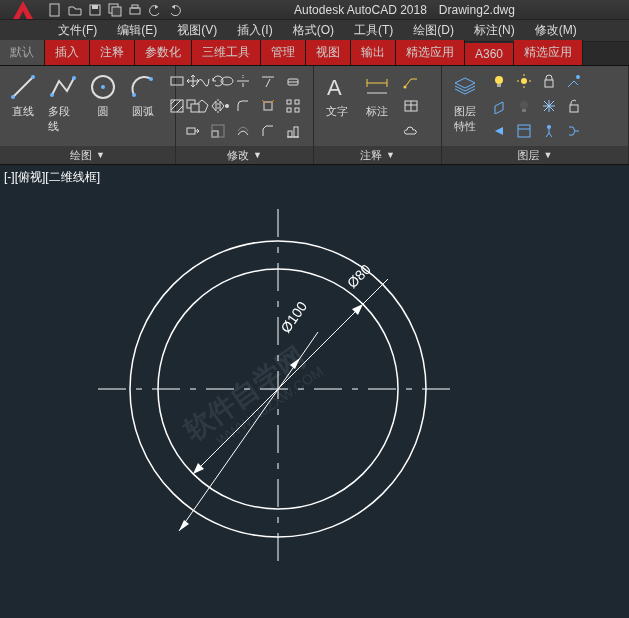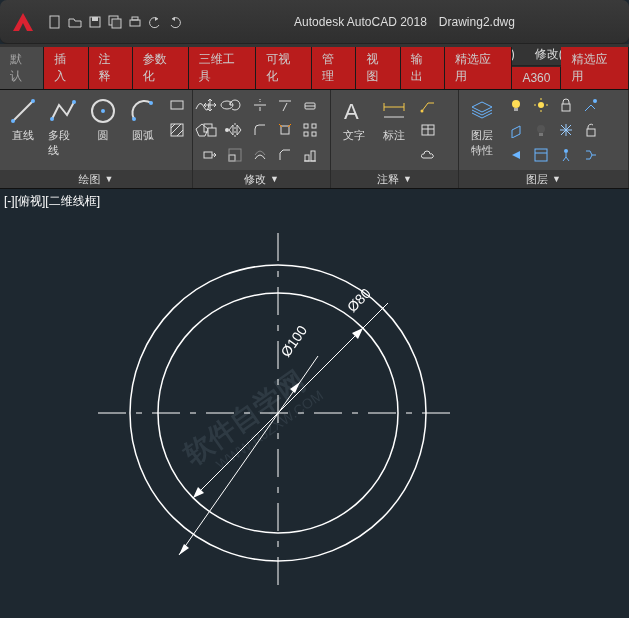--- a/index.html
+++ b/index.html
@@ -1,17 +1,17 @@
 <!DOCTYPE html>
 <html><head>
 <meta charset="utf-8">
 <style>
 * { margin: 0; padding: 0; box-sizing: border-box; font-family: "Microsoft YaHei", SimSun, sans-serif; }
 body { width: 629px; height: 618px; background: #1e2830; overflow: hidden; font-size: 12px; color: #ccc; }
-.titlebar { height: 44px; background: linear-gradient(#3a3a3a,#2f2f2f); display: flex; align-items: center; padding: 0 4px; border-bottom: 1px solid #222; border-radius: 7px; }
+.titlebar { height: 20px; background: linear-gradient(#3a3a3a,#2f2f2f); display: flex; align-items: center; padding: 0 4px; border-bottom: 1px solid #222; }
 .app-logo { width: 38px; height: 28px; display: flex; align-items: center; justify-content: center; }
 .qat { display: flex; gap: 2px; margin-left: 4px; }
 .qat-btn { width: 18px; height: 18px; display: flex; align-items: center; justify-content: center; cursor: pointer; border: 1px solid transparent; }
 .title-text { flex: 1; text-align: center; color: #ddd; font-size: 12px; display: flex; justify-content: center; gap: 12px; }
 .menubar { height: 22px; background: #343434; display: flex; align-items: center; padding-left: 48px; gap: 0; border-bottom: 1px solid #222; }
 .menu-item { padding: 2px 10px; color: #ddd; cursor: pointer; font-size: 12px; }
 .tabbar { height: 24px; background: #2a2a2a; display: flex; align-items: flex-end; border-bottom: 1px solid #111; }
 .tab { padding: 4px 10px; color: #ccc; font-size: 12px; cursor: pointer; background: #b91c1c; border-right: 1px solid #1a1a1a; }
 .tab.active { background: #4a4a4a; color: #a3a3a3; }
 .ribbon { background: #4a4a4a; display: flex; border-bottom: 1px solid #111; }
@@ -101,32 +101,31 @@
   <div class="menu-item">标注(N)</div>
   <div class="menu-item">修改(M)</div>
 </div>
 
 <div class="tabbar">
   <div class="tab active">默认</div>
   <div class="tab">插入</div>
   <div class="tab">注释</div>
   <div class="tab">参数化</div>
   <div class="tab">三维工具</div>
-  <div class="tab">可视化</div>
   <div class="tab">管理</div>
   <div class="tab">视图</div>
   <div class="tab">输出</div>
   <div class="tab">精选应用</div>
   <div class="tab">A360</div>
   <div class="tab">精选应用</div>
 </div>
 
 <div class="ribbon">
 
-  <div class="panel" style="width:193px">
+  <div class="panel" style="width:176px">
     <div class="panel-body">
       <div class="big-btn">
         <div class="big-icon">
             <svg width="28" height="28">
               <line x1="4" y1="24" x2="24" y2="4" stroke="#ddd" stroke-width="2"></line>
               <circle cx="4" cy="24" r="2" fill="#6bb5ff"></circle>
               <circle cx="24" cy="4" r="2" fill="#6bb5ff"></circle>
             </svg>
           </div>
         <span class="btn-label">直线</span>

